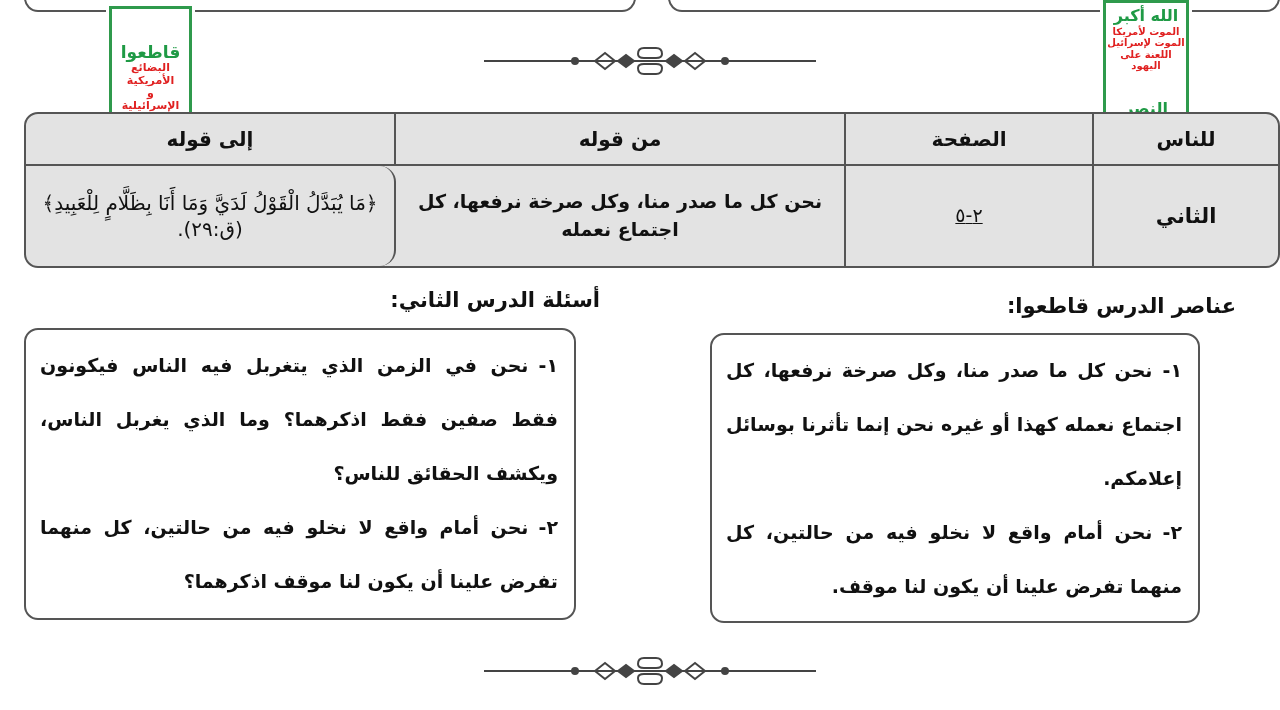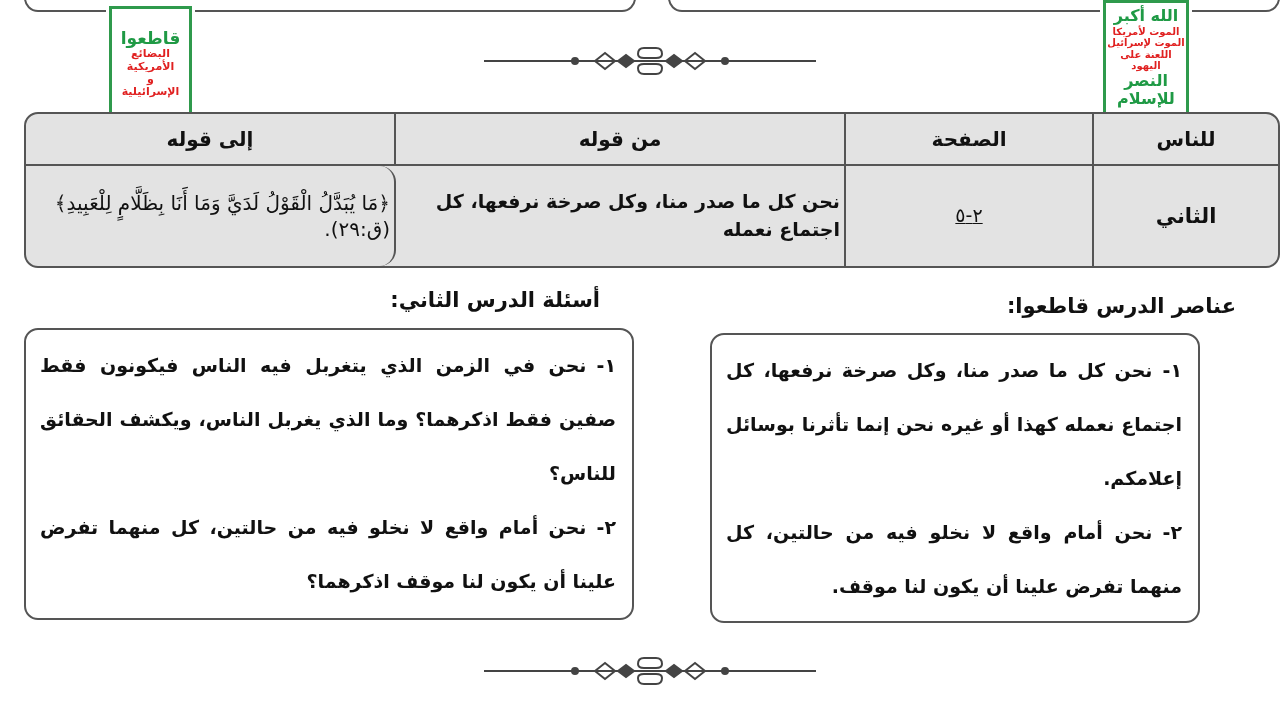--- a/index.html
+++ b/index.html
@@ -14,21 +14,21 @@
     position:absolute; top:-40px; height:48px;
     border:2px solid #555; border-radius:14px; background:#fff;
   }
   
   .badge {
     position:absolute; background:#fff; border:3px solid #2f9a4c;
     box-shadow:0 0 0 3px #fff;
     display:flex; flex-direction:column; align-items:center; justify-content:center;
     text-align:center; font-weight:bold; line-height:1.15; direction:rtl;
   }
-  .badge .g { color:#1f9a45; }
+  .badge .g { color:#1f9a45;margin-top:28px; }
   .badge .r { color:#e02020; }
   .badge-left { left:109px; top:6px; width:77px; height:110px; }
   .badge-left .g { font-size:17px; }
   .badge-left .r { font-size:11px; }
   .badge-right { left:1103px; top:0; width:80px; height:110px; }
   .badge-right .g { font-size:12px; }
   .badge-right .g.big { font-size:16px; }
   .badge-right .r { font-size:10px; }
 
   .divider { position:absolute; left:480px; width:340px; height:30px; }
@@ -37,23 +37,23 @@
   .lesson-table {
     position:absolute; left:24px; top:112px; width:1252px; height:152px;
     border:2px solid #555; border-radius:14px; overflow:hidden;
     background:#e3e3e3;
     display:grid;
     grid-template-columns: 370px 450px 248px 1fr;
     grid-template-rows: 52px 1fr;
     direction:ltr;
   }
   .cell {
-    display:flex; align-items:center; justify-content:center; text-align:right;
+    display:flex; align-items:center; justify-content:center; text-align:center;
     border-right:2px solid #555; border-bottom:2px solid #555;
-    direction:rtl; font-weight:bold; padding:0 4px; box-sizing:border-box;
+    direction:rtl; font-weight:bold; padding:0 12px; box-sizing:border-box;
   }
   .cell.last-col { border-right:none; }
   .cell.last-row { border-bottom:none; }
   .cell.hdr { font-size:20px; }
   .cell.body { font-size:19px; line-height:1.45; }
   .cell.quote { font-size:20px; font-weight:normal; line-height:1.3;border-radius:16px; }
 
   .section-title {
     position:absolute; font-size:21px; font-weight:bold; direction:rtl; white-space:nowrap;
   }
@@ -119,21 +119,21 @@
 
 <div class="panel" style="left:668px; top:333px; width:490px; height:290px;margin-left:42px;">
   <p>
     <span class="num">١-</span><span>نحن كل ما صدر منا، وكل صرخة نرفعها، كل اجتماع نعمله كهذا أو غيره نحن إنما تأثرنا بوسائل إعلامكم.</span>
   </p>
   <p>
     <span class="num">٢-</span><span>نحن أمام واقع لا نخلو فيه من حالتين، كل منهما تفرض علينا أن يكون لنا موقف.</span>
   </p>
 </div>
 
-<div class="panel" style="left:24px; top:328px; width:610px; height:292px;">
+<div class="panel" style="left:24px; top:328px; width:552px; height:292px;">
   <p>
     <span class="num">١-</span><span>نحن في الزمن الذي يتغربل فيه الناس فيكونون فقط صفين فقط اذكرهما؟ وما الذي يغربل الناس، ويكشف الحقائق للناس؟</span>
   </p>
   <p>
     <span class="num">٢-</span><span>نحن أمام واقع لا نخلو فيه من حالتين، كل منهما تفرض علينا أن يكون لنا موقف اذكرهما؟</span>
   </p>
 </div>
 
 <svg class="divider" style="top:656px;" viewBox="0 0 340 30">
   <g stroke="#444" fill="#444" stroke-width="2">

